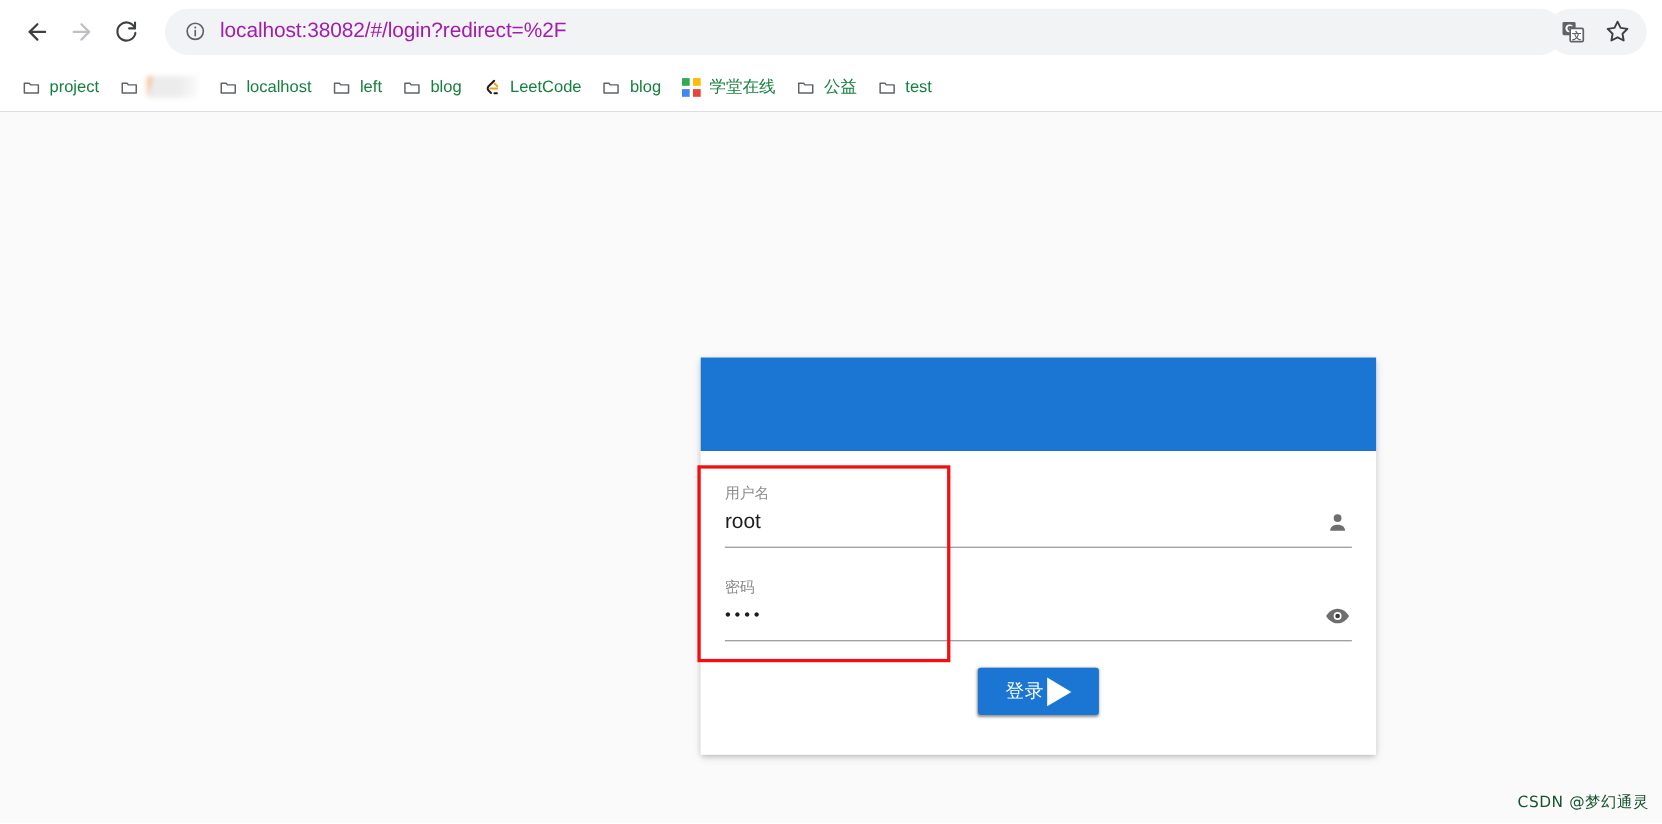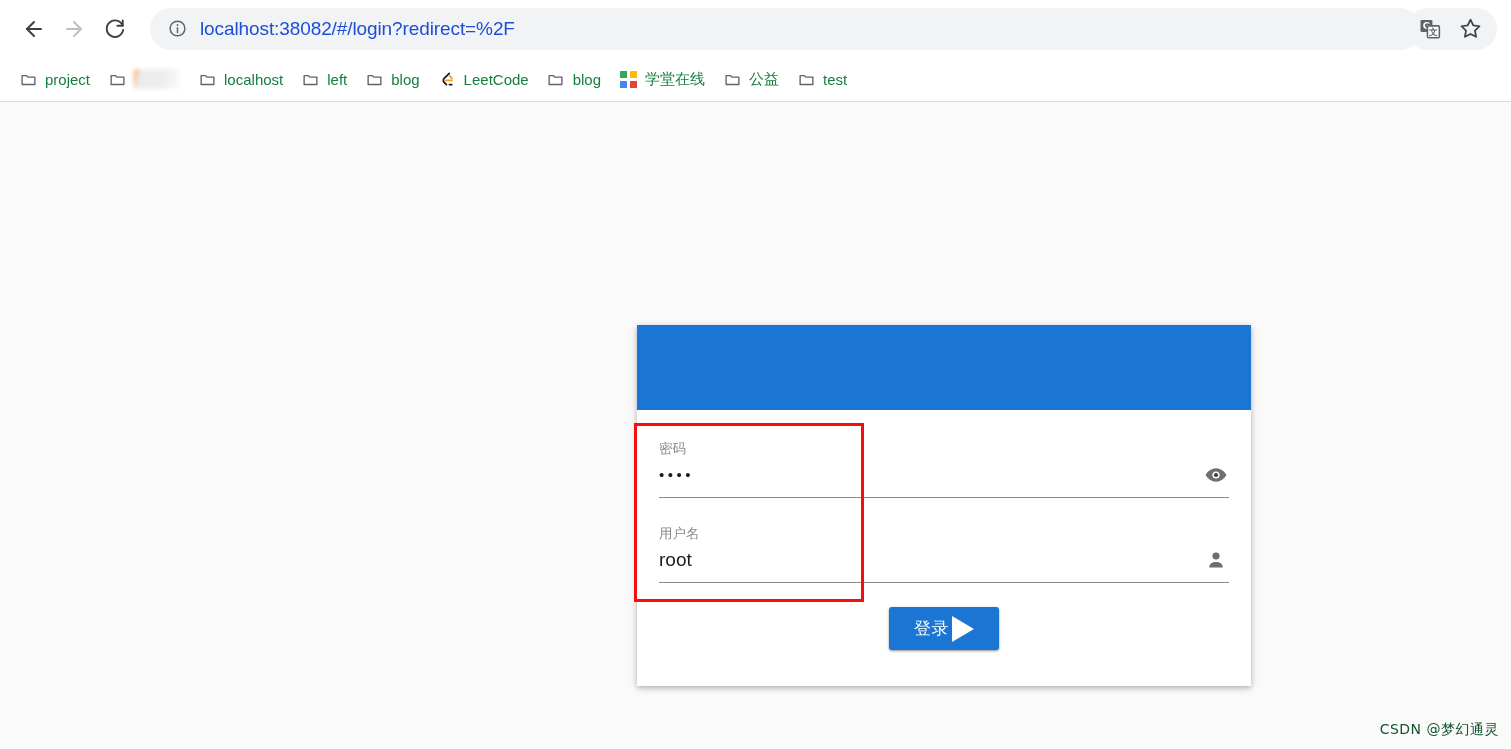--- a/index.html
+++ b/index.html
@@ -42,21 +42,21 @@
     min-width: 0;
   }
   .omnibox .info-icon {
     width: 26px; height: 26px;
     flex: 0 0 auto;
     display: flex; align-items: center; justify-content: center;
     margin-right: 10px;
   }
   .omnibox .url-text {
     font-size: 19px;
-    color: #1d4ed8;
+    color: #a21caf;
     white-space: nowrap;
     overflow: hidden;
     letter-spacing: -0.1px;
   }
   .omni-actions {
     display: flex;
     align-items: center;
     gap: 14px;
     background: #f1f3f4;
     border-radius: 21px;
@@ -390,44 +390,44 @@
   </div>
 </div>
 
 <div class="viewport">
 
   <div class="login-card">
 
     <div class="card-header"></div>
 
     <div class="card-body">
+
+      <div class="field">
+        <div class="field-label">用户名</div>
+        <div class="field-value" placeholder="用户名">root</div>
+        <span class="field-icon">
+          <svg width="22" height="22" viewBox="0 0 24 24" fill="#6e6e6e">
+            <circle cx="12" cy="7.6" r="3.9"></circle>
+            <path d="M4.6 20.2c0-4 3.3-6 7.4-6s7.4 2 7.4 6z"></path>
+          </svg>
+        </span>
+      </div>
 
       <div class="field">
         <div class="field-label">密码</div>
         <div class="field-value masked" placeholder="密码">••••</div>
         <span class="field-icon">
           <svg width="24" height="24" viewBox="0 0 24 24">
             <path d="M12 5.3C6.9 5.3 3 9.2 1.6 12c1.4 2.8 5.3 6.7 10.4 6.7S20.9 14.8 22.4 12C20.9 9.2 17.1 5.3 12 5.3z" fill="#6e6e6e"></path>
             <circle cx="12" cy="12" r="3.6" fill="#ffffff"></circle>
             <circle cx="12" cy="12" r="2.1" fill="#3a3a3a"></circle>
           </svg>
         </span>
       </div>
 
-      <div class="field">
-        <div class="field-label">用户名</div>
-        <div class="field-value" placeholder="用户名">root</div>
-        <span class="field-icon">
-          <svg width="22" height="22" viewBox="0 0 24 24" fill="#6e6e6e">
-            <circle cx="12" cy="7.6" r="3.9"></circle>
-            <path d="M4.6 20.2c0-4 3.3-6 7.4-6s7.4 2 7.4 6z"></path>
-          </svg>
-        </span>
-      </div>
-
     </div>
 
     <div class="card-actions">
       <button class="login-btn">
         <span class="btn-label">登录</span>
         <span class="btn-arrow"></span>
       </button>
     </div>
 
   </div>

